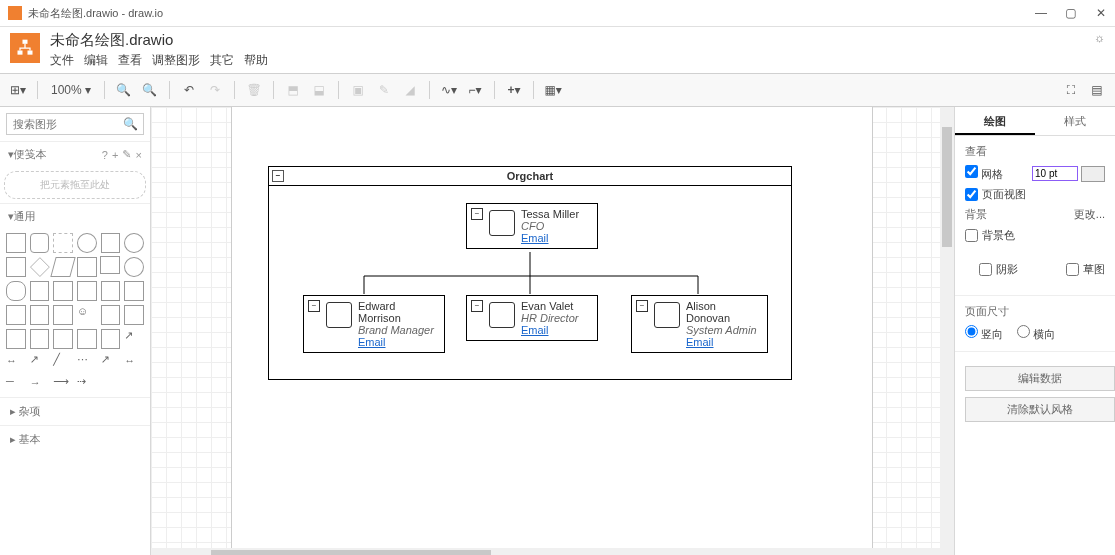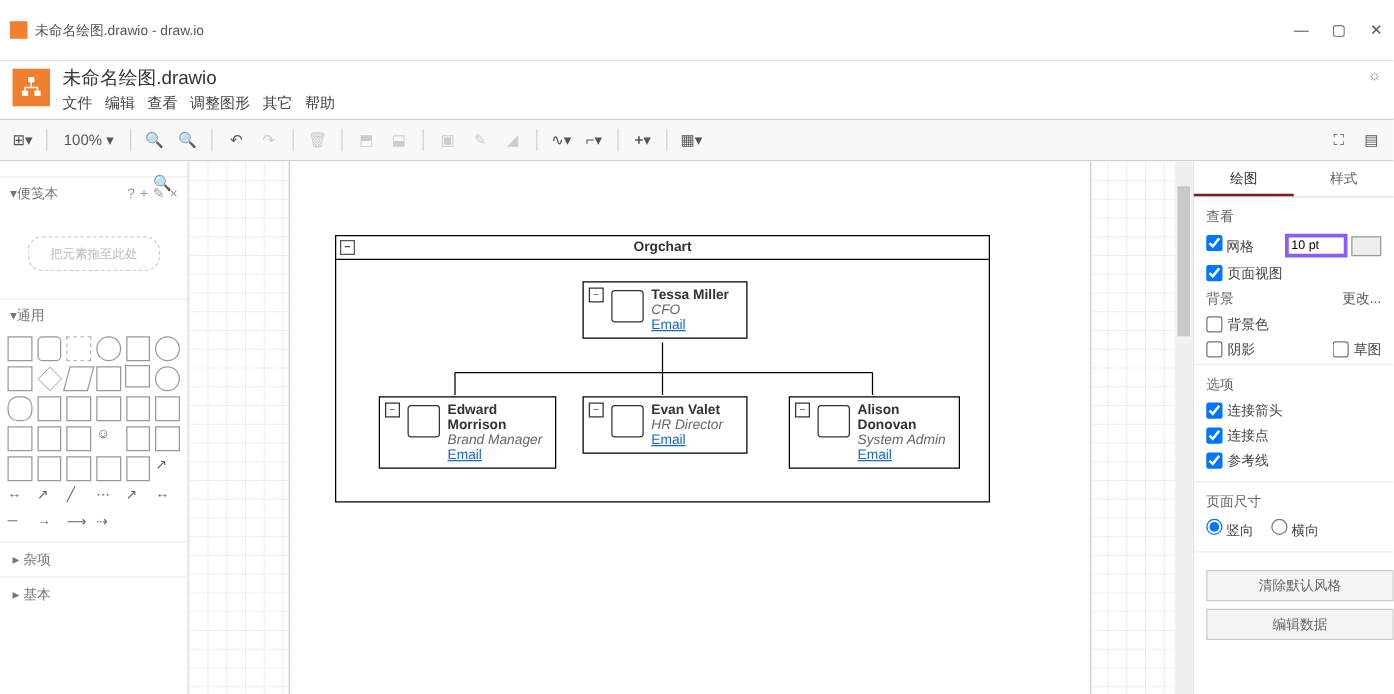--- a/index.html
+++ b/index.html
@@ -1,16 +1,16 @@
 <!DOCTYPE html>
 <html><head>
 <meta charset="utf-8">
 <style>
   html,body{margin:0;padding:0;font-family:Arial,Helvetica,sans-serif;font-size:12px;color:#333;background:#fff;overflow:hidden}
-  .titlebar{height:26px;display:flex;align-items:center;padding:11px 8px;border-bottom:1px solid #e0e0e0}
+  .titlebar{height:26px;display:flex;align-items:center;padding:0 8px;border-bottom:1px solid #e0e0e0}
   .titlebar .app-icon{width:14px;height:14px;background:#f08030;margin-right:6px}
   .titlebar .title{flex:1;font-size:11px;color:#555}
   .win-btns{display:flex;gap:18px}
   .win-btn{width:12px;text-align:center;cursor:default;color:#555}
   .header{height:42px;display:flex;align-items:flex-start;padding:4px 10px 0 10px}
   .logo{width:30px;height:30px;background:#f08030;display:flex;align-items:center;justify-content:center;margin-right:10px;margin-top:2px}
   .logo svg{width:20px;height:20px;fill:#fff}
   .doc-area{display:flex;flex-direction:column}
   .doc-title{font-size:15px;margin-bottom:2px}
   .menubar{display:flex;gap:10px;font-size:12px;color:#444}
@@ -21,50 +21,50 @@
   .tb-sep{width:1px;height:18px;background:#d0d0d0;margin:0 3px}
   .zoom{font-size:12px;color:#555;padding:0 4px}
   .main{display:flex;height:calc(555px - 26px - 42px - 32px)}
   .left-panel{width:150px;border-right:1px solid #d8d8d8;background:#fff;display:flex;flex-direction:column;font-size:11px;color:#666}
   .search-row{padding:6px;position:relative}
   .search-row input{width:100%;box-sizing:border-box;padding:4px 18px 4px 6px;border:1px solid #ccc;font-size:11px}
   .search-row .mag{position:absolute;right:12px;top:10px;color:#888;font-size:12px}
   .section-header{display:flex;align-items:center;padding:5px 8px;color:#777;border-top:1px solid #eee}
   .section-header .lbl{flex:1}
   .section-header .ico{margin-left:4px;color:#999;font-size:11px}
-  .drop-hint{margin:22px;border:1px dashed #ccc;border-radius:12px;text-align:center;padding:6px;color:#bbb;font-size:10px}
+  .drop-hint{margin:4px;border:1px dashed #ccc;border-radius:12px;text-align:center;padding:6px;color:#bbb;font-size:10px}
   .shapes-grid{padding:4px 6px;display:grid;grid-template-columns:repeat(6,1fr);gap:4px}
   .shape-cell{height:18px;border:1px solid #999;background:#fff}
   .shape-cell.ellipse{border-radius:50%}
   .shape-cell.rounded{border-radius:4px}
   .shape-cell.none{border:none}
   .accordion{padding:6px 10px;border-top:1px solid #eee;color:#777;cursor:default}
   .canvas-wrap{flex:1;position:relative;overflow:hidden;background:#fff}
   .grid{position:absolute;inset:0;background-image:linear-gradient(#eee 1px,transparent 1px),linear-gradient(90deg,#eee 1px,transparent 1px);background-size:15px 15px}
   .paper{position:absolute;left:80px;top:0;width:640px;height:100%;background:#fff;border-left:1px solid #ccc;border-right:1px solid #ccc}
   .org-container{position:absolute;border:1px solid #000}
   .org-title-bar{height:18px;border-bottom:1px solid #000;text-align:center;font-size:11px;line-height:18px;font-weight:bold;position:relative}
   .fold-icon{position:absolute;left:3px;top:3px;width:10px;height:10px;border:1px solid #555;background:#fff;font-size:8px;line-height:9px;text-align:center}
   .node{position:absolute;border:1px solid #000;background:#fff;padding:4px 6px 4px 4px;display:flex;gap:6px;font-size:11px}
   .node .fold{width:10px;height:10px;border:1px solid #333;font-size:8px;line-height:9px;text-align:center;flex-shrink:0;margin-top:0}
   .avatar{width:24px;height:24px;border:1px solid #333;border-radius:3px;background:#fff;margin-top:2px;flex-shrink:0}
-  .node-text .name{font-weight:bold}
+  .node-text .name{font-weight:normal}
   .node-text .role{font-style:italic;color:#666}
   .node-text .email{color:#1a66cc;text-decoration:underline}
   .right-panel{width:160px;border-left:1px solid #d8d8d8;background:#fff;display:flex;flex-direction:column;font-size:11px}
   .tabs{display:flex;height:28px;border-bottom:1px solid #ddd}
   .tab{flex:1;text-align:center;line-height:28px;cursor:default;color:#666}
-  .tab.active{font-weight:normal;color:#333;border-bottom:2px solid #7f1d1d}
+  .tab.active{font-weight:bold;color:#333;border-bottom:2px solid #000000}
   .rp-section{padding:8px 10px 4px 10px;font-size:11px;color:#666;border-top:1px solid #eee}
   .rp-section.first{border-top:none}
   .rp-title{margin-bottom:6px}
   .chk-row{display:flex;gap:4px;margin-bottom:5px;color:#444}
   .chk-row input{margin:0}
   .inline-row{display:flex;align-items:center;gap:6px;justify-content:space-between}
-  .rp-input{width:40px;padding:1px 2px;border:3px solid #8b5cf6;font-size:10px}
+  .rp-input{width:40px;padding:1px 2px;border:1px solid #8b5cf6;font-size:10px}
   .swatch{width:22px;height:14px;border:1px solid #999;background:#eee}
   .rp-btn{display:block;width:100%;padding:4px;border:1px solid #ccc;background:#f4f4f4;text-align:center;margin-top:6px;font-size:11px}
   .scrollbar{position:absolute;background:#f0f0f0}
   .scrollbar.v{right:0;top:0;width:14px;height:100%}
   .scrollbar.h{left:0;bottom:0;height:14px;width:100%}
   .scroll-thumb{background:#c8c8c8;position:absolute}
   svg line{stroke:#000;stroke-width:1}
 </style>
 </head>
 <body>
@@ -132,20 +132,21 @@
   <div class="tb-btn">▦▾</div>
   <div style="flex:1"></div>
   <div class="tb-btn">⛶</div>
   <div class="tb-btn">▤</div>
 </div>
 
 <div class="main">
 
   <div class="left-panel">
     <div class="search-row">
+      <input placeholder="搜索图形" style="">
       <span class="mag">🔍</span>
     </div>
     <div class="section-header">
       <span>▾</span>
       <span class="lbl">便笺本</span>
       <span class="ico">?</span>
       <span class="ico">+</span>
       <span class="ico">✎</span>
       <span class="ico">×</span>
     </div>
@@ -287,51 +288,36 @@
         </div>
       <div class="inline-row" style="margin-top:4px">
         <span>背景</span>
         <span style="color:#555">更改...</span>
       </div>
       <div class="chk-row" style="margin-top:6px">
           <input type="checkbox" style=""> 
           <span>背景色</span>
         </div>
       <div class="inline-row">
-        <span class="chk-row" style="margin:0">
+        <span class="chk-row" style="margin:14px">
             <input type="checkbox" style=""> 
             <span>阴影</span>
           </span>
         <span class="chk-row" style="margin:0">
             <input type="checkbox" style=""> 
             <span>草图</span>
           </span>
       </div>
     </div>
     <div class="rp-section">
-      <div class="rp-title">选项</div>
-      <div class="chk-row">
-          <input type="checkbox" checked="" style=""> 
-          <span>连接箭头</span>
-        </div>
-      <div class="chk-row">
-          <input type="checkbox" checked="" style=""> 
-          <span>连接点</span>
-        </div>
-      <div class="chk-row">
-          <input type="checkbox" checked="" style=""> 
-          <span>参考线</span>
-        </div>
-    </div>
-    <div class="rp-section">
       <div class="rp-title">页面尺寸</div>
       <div class="chk-row" style="margin-top:6px">
         <label><input type="radio" name="orient" checked="" style=""> <span>竖向</span></label>
         &nbsp;&nbsp;
         <label><input type="radio" name="orient" style=""> <span>横向</span></label>
       </div>
     </div>
     <div class="rp-section">
+      <div class="rp-btn">编辑数据</div>
       <div class="rp-btn">清除默认风格</div>
-      <div class="rp-btn">编辑数据</div>
     </div>
   </div>
 </div>
 
 </body></html>

